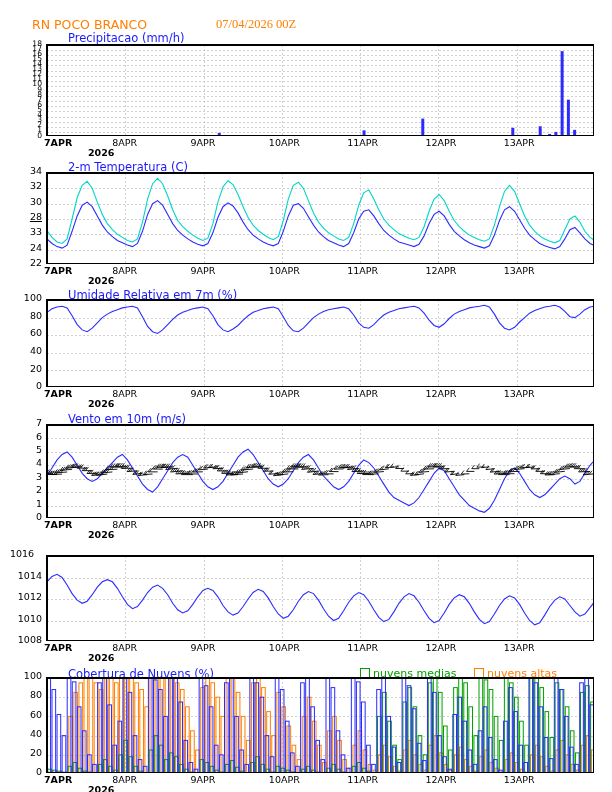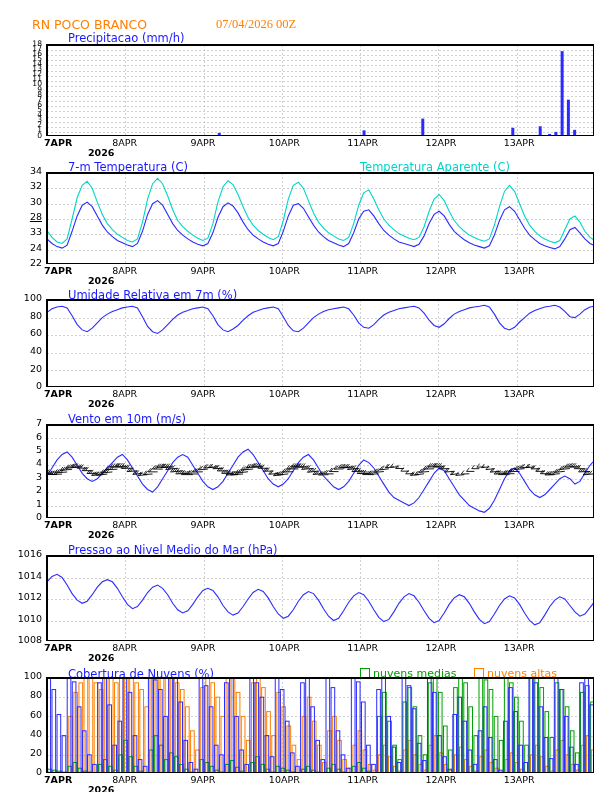--- a/index.html
+++ b/index.html
@@ -100,22 +100,21 @@
         <rect x="507.3571428571429" y="86.88888888888889" width="3" height="5.111111111111114" fill="#2b2bff"></rect>
         <rect x="513.62" y="6.133333333333326" width="3" height="85.86666666666667" fill="#2b2bff"></rect>
         <rect x="519.8828571428571" y="54.68888888888889" width="3" height="37.31111111111111" fill="#2b2bff"></rect>
         <rect x="526.1457142857142" y="84.84444444444445" width="3" height="7.1555555555555515" fill="#2b2bff"></rect>
         <rect x="532.4085714285715" y="89.95555555555555" width="3" height="2.0444444444444514" fill="#2b2bff"></rect>
         <rect x="538.6714285714286" y="90.97777777777777" width="3" height="1.0222222222222257" fill="#2b2bff"></rect>
         <rect x="0.5" y="0.5" width="547" height="91" fill="none" stroke="#000" stroke-width="1"></rect>
       </svg>
   </div>
 
-  <div class="ptitle" style="left:68px;top:160px;">7-m Temperatura (C)</div>
-  <div class="ptitle2" style="left:360px;top:160px;">Temperatura Aparente (C)</div>
+  <div class="ptitle" style="left:68px;top:160px;">2-m Temperatura (C)</div>
   <div class="plotbox" id="box1" style="left:46px;top:172px;width:548px;height:92px;">
     <svg class="plotsvg" id="svg1" width="548" height="92">
         <line x1="78.5" y1="0" x2="78.5" y2="92" stroke="#bdbdbd" stroke-width="0.7" stroke-dasharray="2,2"></line>
         <line x1="157.5" y1="0" x2="157.5" y2="92" stroke="#bdbdbd" stroke-width="0.7" stroke-dasharray="2,2"></line>
         <line x1="235.5" y1="0" x2="235.5" y2="92" stroke="#bdbdbd" stroke-width="0.7" stroke-dasharray="2,2"></line>
         <line x1="313.5" y1="0" x2="313.5" y2="92" stroke="#bdbdbd" stroke-width="0.7" stroke-dasharray="2,2"></line>
         <line x1="391.5" y1="0" x2="391.5" y2="92" stroke="#bdbdbd" stroke-width="0.7" stroke-dasharray="2,2"></line>
         <line x1="470.5" y1="0" x2="470.5" y2="92" stroke="#bdbdbd" stroke-width="0.7" stroke-dasharray="2,2"></line>
         <line x1="0" y1="77.5" x2="548" y2="77.5" stroke="#bdbdbd" stroke-width="0.7" stroke-dasharray="2,2"></line>
         <line x1="0" y1="61.5" x2="548" y2="61.5" stroke="#bdbdbd" stroke-width="0.7" stroke-dasharray="2,2"></line>
@@ -596,21 +595,20 @@
         <line x1="537.3905463358551" y1="46.671961681582594" x2="540.1905463358551" y2="43.07196168158259" stroke="#000" stroke-width="0.8"></line>
         <line x1="548" y1="48.79486224765414" x2="536.2089744506695" y2="49.87064870185215" stroke="#000" stroke-width="0.9"></line>
         <line x1="536.2089744506695" y1="49.87064870185215" x2="539.0089744506695" y2="46.270648701852146" stroke="#000" stroke-width="0.8"></line>
         <line x1="538.2134487940557" y1="49.687765004638486" x2="541.0134487940556" y2="46.087765004638484" stroke="#000" stroke-width="0.8"></line>
         <line x1="540.2179231374419" y1="49.504881307424824" x2="543.0179231374418" y2="45.90488130742482" stroke="#000" stroke-width="0.8"></line>
         <line x1="542.222397480828" y1="49.32199761021116" x2="545.022397480828" y2="45.72199761021116" stroke="#000" stroke-width="0.8"></line>
         <rect x="0.5" y="0.5" width="547" height="93" fill="none" stroke="#000" stroke-width="1"></rect>
       </svg>
   </div>
 
-  <div class="ptitle" style="left:68px;top:543px;">Pressao ao Nivel Medio do Mar (hPa)</div>
   <div class="plotbox" id="box4" style="left:46px;top:555px;width:548px;height:86px;">
     <svg class="plotsvg" id="svg4" width="548" height="86">
         <line x1="78.5" y1="0" x2="78.5" y2="86" stroke="#bdbdbd" stroke-width="0.7" stroke-dasharray="2,2"></line>
         <line x1="157.5" y1="0" x2="157.5" y2="86" stroke="#bdbdbd" stroke-width="0.7" stroke-dasharray="2,2"></line>
         <line x1="235.5" y1="0" x2="235.5" y2="86" stroke="#bdbdbd" stroke-width="0.7" stroke-dasharray="2,2"></line>
         <line x1="313.5" y1="0" x2="313.5" y2="86" stroke="#bdbdbd" stroke-width="0.7" stroke-dasharray="2,2"></line>
         <line x1="391.5" y1="0" x2="391.5" y2="86" stroke="#bdbdbd" stroke-width="0.7" stroke-dasharray="2,2"></line>
         <line x1="470.5" y1="0" x2="470.5" y2="86" stroke="#bdbdbd" stroke-width="0.7" stroke-dasharray="2,2"></line>
         <line x1="0" y1="65.5" x2="548" y2="65.5" stroke="#bdbdbd" stroke-width="0.7" stroke-dasharray="2,2"></line>
         <line x1="0" y1="43.5" x2="548" y2="43.5" stroke="#bdbdbd" stroke-width="0.7" stroke-dasharray="2,2"></line>
@@ -1034,21 +1032,21 @@
       <div class="xtick" style="left: 190.571px; top: 519px;">9APR</div>
       <div class="xtick" style="left: 268.857px; top: 519px;">10APR</div>
       <div class="xtick" style="left: 347.143px; top: 519px;">11APR</div>
       <div class="xtick" style="left: 425.429px; top: 519px;">12APR</div>
       <div class="xtick" style="left: 503.714px; top: 519px;">13APR</div>
       <div class="yearlbl" style="left: 44px; top: 529px;">2026</div>
       <div class="ytick" style="left: 2px; top: 634.16px; font-size: 9.5px; width: 40px;">1008</div>
       <div class="ytick" style="left: 2px; top: 612.66px; font-size: 9.5px; width: 40px;">1010</div>
       <div class="ytick" style="left: 2px; top: 591.16px; font-size: 9.5px; width: 40px;">1012</div>
       <div class="ytick" style="left: 2px; top: 569.66px; font-size: 9.5px; width: 40px;">1014</div>
-      <div class="ytick" style="left: 2px; top: 548.16px; font-size: 9.5px; width: 40px;">1016</div>
+      <div class="ytick" style="left: 2px; top: 548.16px; font-size: 9.5px; width: 40px; text-align: center;">1016</div>
       <div class="xtickb" style="left: 44px; top: 642px;">7APR</div>
       <div class="xtick" style="left: 112.286px; top: 642px;">8APR</div>
       <div class="xtick" style="left: 190.571px; top: 642px;">9APR</div>
       <div class="xtick" style="left: 268.857px; top: 642px;">10APR</div>
       <div class="xtick" style="left: 347.143px; top: 642px;">11APR</div>
       <div class="xtick" style="left: 425.429px; top: 642px;">12APR</div>
       <div class="xtick" style="left: 503.714px; top: 642px;">13APR</div>
       <div class="yearlbl" style="left: 44px; top: 652px;">2026</div>
       <div class="ytick" style="left: 2px; top: 766.16px; font-size: 9.5px; width: 40px;">0</div>
       <div class="ytick" style="left: 2px; top: 746.96px; font-size: 9.5px; width: 40px;">20</div>

